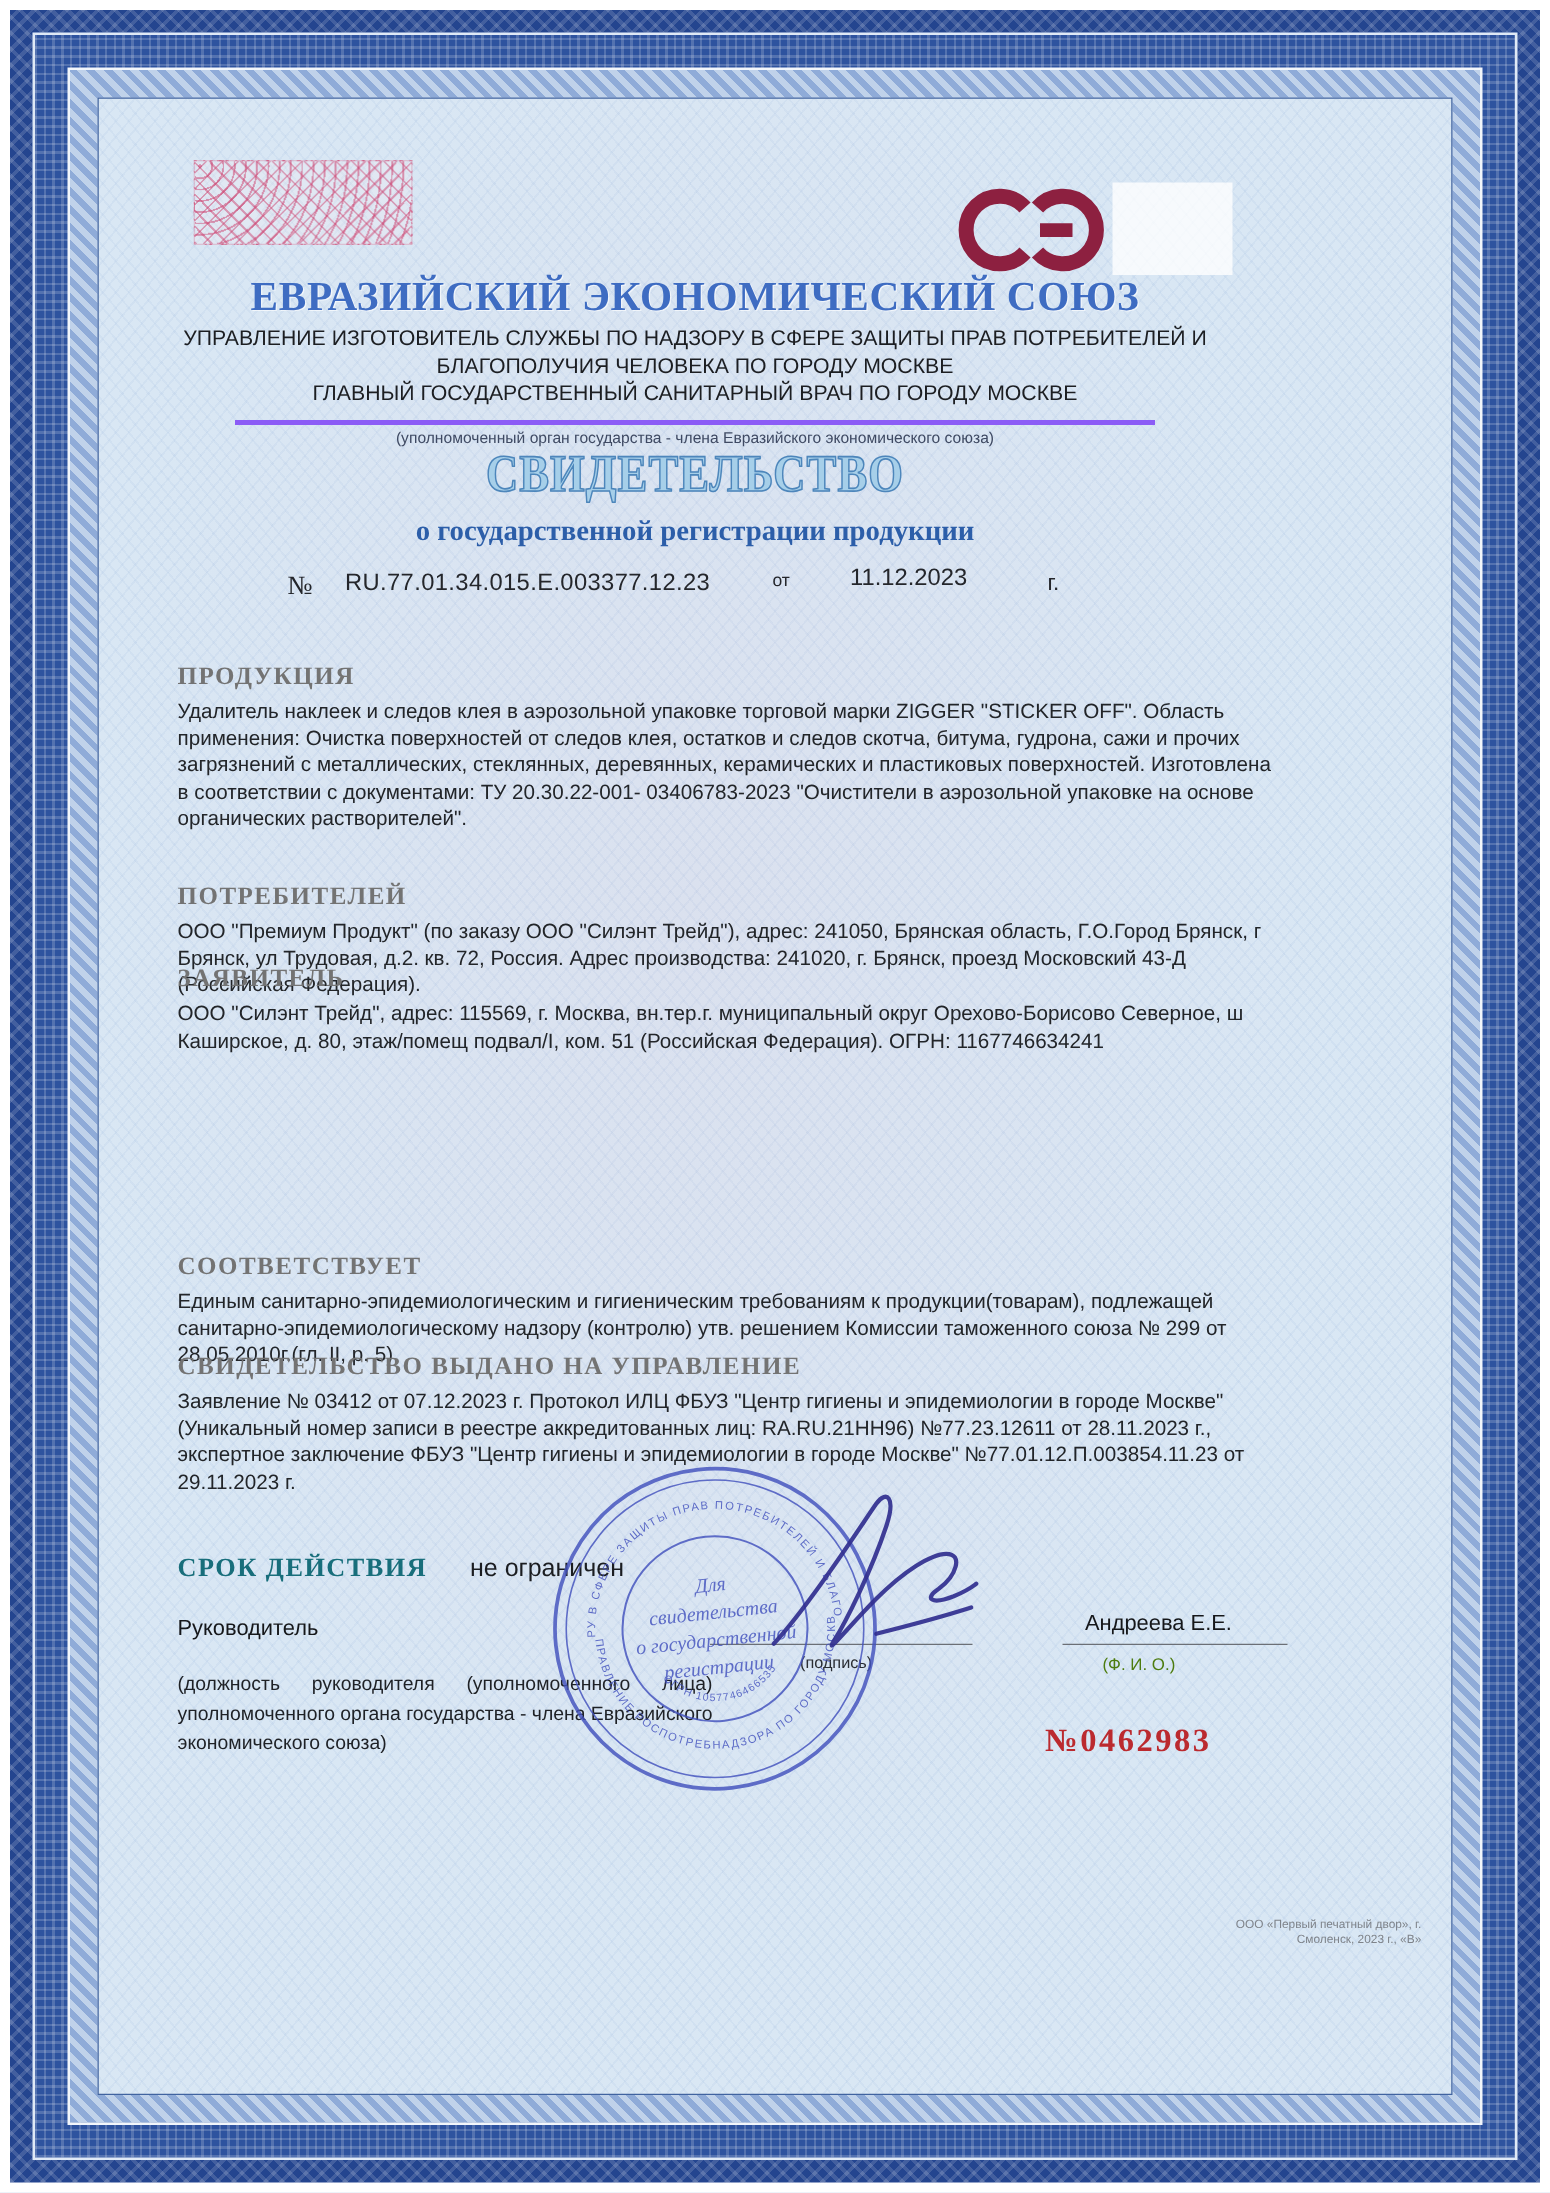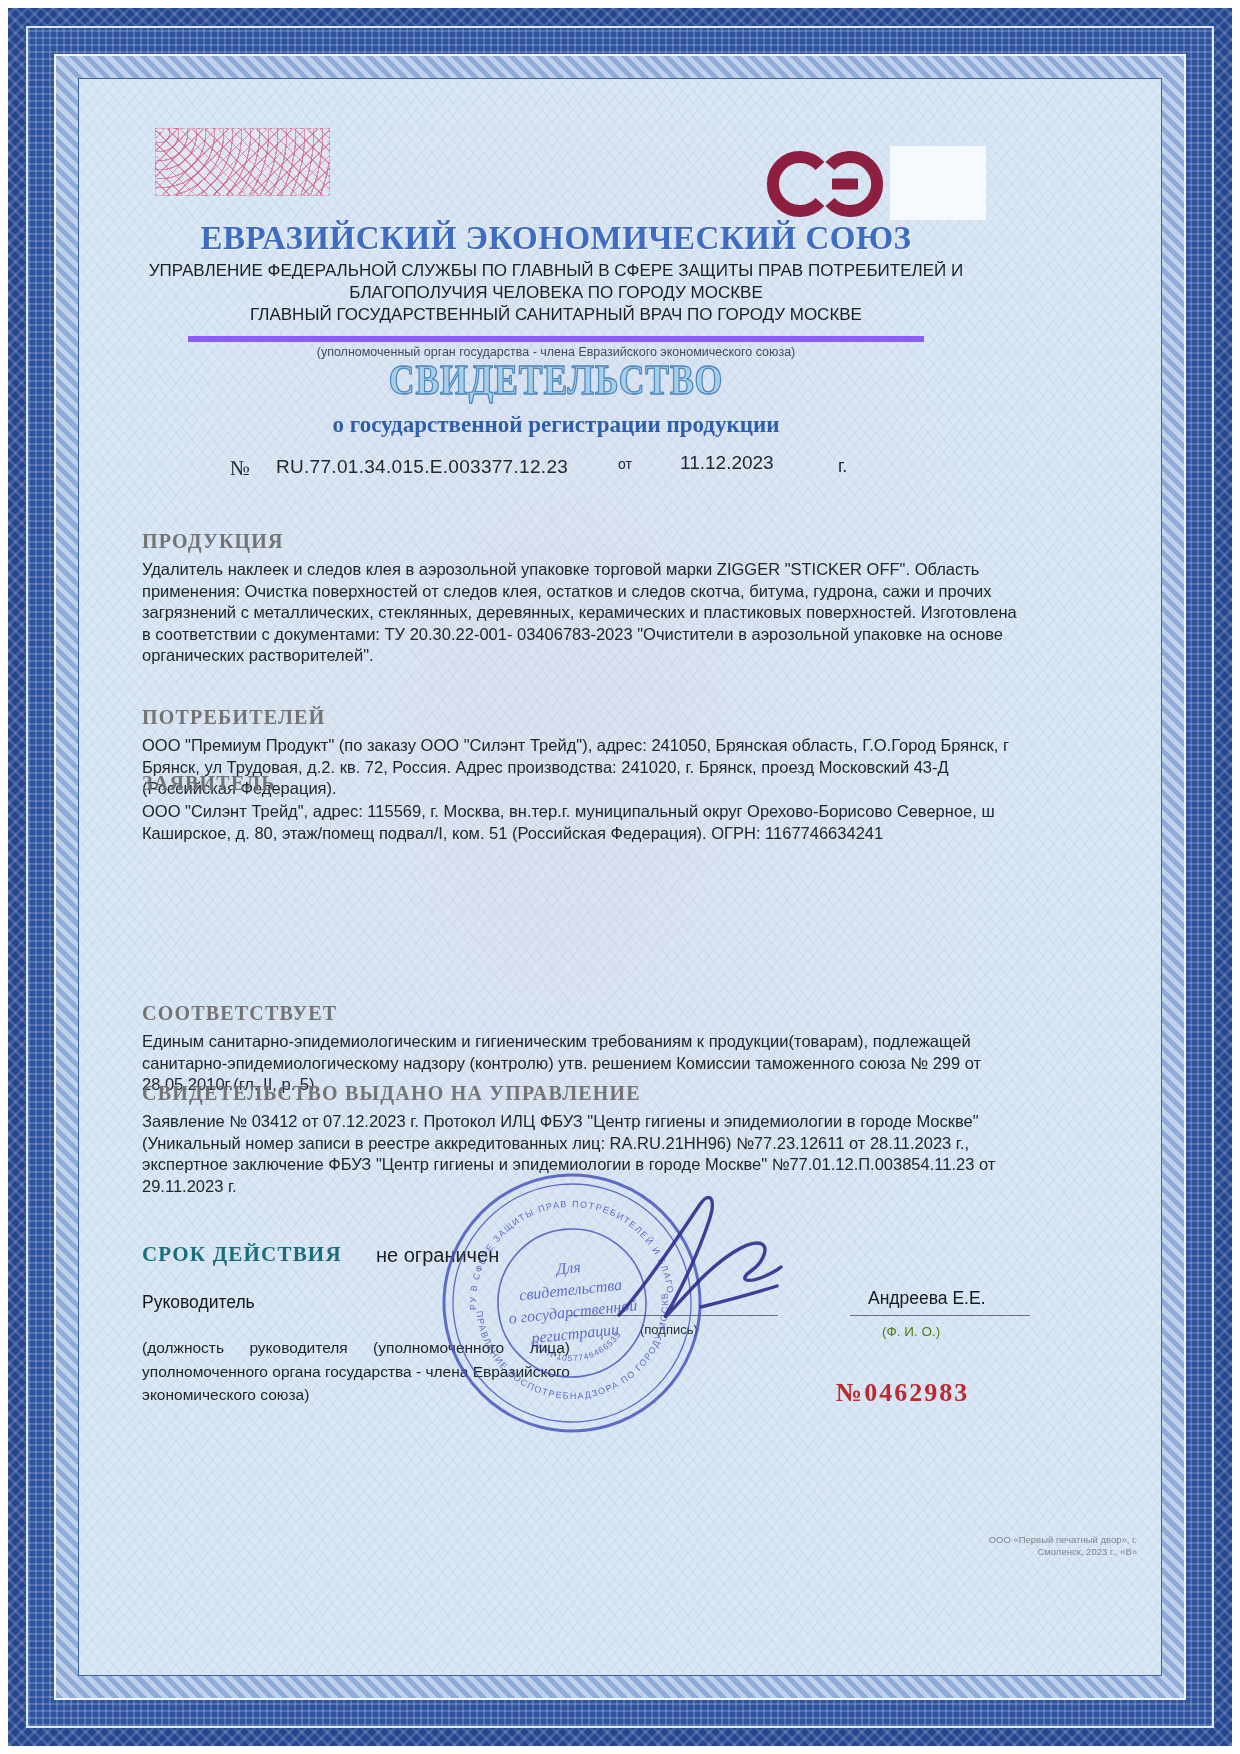--- a/index.html
+++ b/index.html
@@ -38,21 +38,21 @@
   .se-logo path, .se-logo line { stroke:#8d2040; fill:none; }
   .fade-box { left:790px; top:54px; width:96px; height:74px; background:rgba(255,255,255,.78); }
 
   
   .union-title { left:0; top:128px; width:912px; text-align:center;
         font-family:"Liberation Serif", serif; font-weight:bold; font-size:33px;
         color:#3e6cc2; letter-spacing:.5px; text-shadow:1px 1px 0 rgba(255,255,255,.65); }
   .auth-block { left:0; top:168px; width:912px; text-align:center;
         font-size:17px; line-height:22px; color:#1c1e22; }
   .auth-block span { display:block; }
-  .auth-note { left:88px; top:244px; width:736px; border-top:6px solid #8b5cf6; padding-top:3px;
+  .auth-note { left:88px; top:244px; width:736px; border-top:4px solid #8b5cf6; padding-top:3px;
         text-align:center; font-size:12.5px; color:#3f4a63; }
 
   .cert-title { left:0; top:264px; width:912px; text-align:center;
         font-family:"Liberation Serif", serif; font-weight:bold; font-size:42px;
         letter-spacing:1px; color:#a6cfe9; -webkit-text-stroke:1.3px #4d86bb;
         text-shadow:0 0 1px #4d86bb; transform:scaleX(.85); transform-origin:center; }
   .cert-subtitle { left:0; top:320px; width:912px; text-align:center;
         font-family:"Liberation Serif", serif; font-weight:bold; font-size:23px; color:#2c5ea9; }
 
   .numrow span { position:absolute; top:364px; white-space:nowrap; color:#24262b; }
@@ -114,21 +114,21 @@
     <path d="M 56 30 A 27 27 0 1 0 56 66" stroke-width="12"></path>
     <path d="M 66 30 A 27 27 0 1 1 66 66" stroke-width="12"></path>
     <line x1="68" y1="48" x2="94" y2="48" stroke-width="11"></line>
   </svg>
 
   <div class="fade-box"></div>
 
   <h1 class="union-title">ЕВРАЗИЙСКИЙ ЭКОНОМИЧЕСКИЙ СОЮЗ</h1>
 
   <div class="auth-block">
-    <span>УПРАВЛЕНИЕ ФЕДЕРАЛЬНОЙ СЛУЖБЫ ПО ГЛАВНЫЙ В СФЕРЕ ЗАЩИТЫ ПРАВ ПОТРЕБИТЕЛЕЙ И</span>
+    <span>УПРАВЛЕНИЕ ИЗГОТОВИТЕЛЬ СЛУЖБЫ ПО НАДЗОРУ В СФЕРЕ ЗАЩИТЫ ПРАВ ПОТРЕБИТЕЛЕЙ И</span>
     <span>БЛАГОПОЛУЧИЯ ЧЕЛОВЕКА ПО ГОРОДУ МОСКВЕ</span>
     <span>ГЛАВНЫЙ ГОСУДАРСТВЕННЫЙ САНИТАРНЫЙ ВРАЧ ПО ГОРОДУ МОСКВЕ</span>
   </div>
 
   <div class="auth-note">(уполномоченный орган государства - члена Евразийского экономического союза)</div>
 
   <div class="cert-title">СВИДЕТЕЛЬСТВО</div>
   <div class="cert-subtitle">о государственной регистрации продукции</div>
 
   <div class="numrow">

